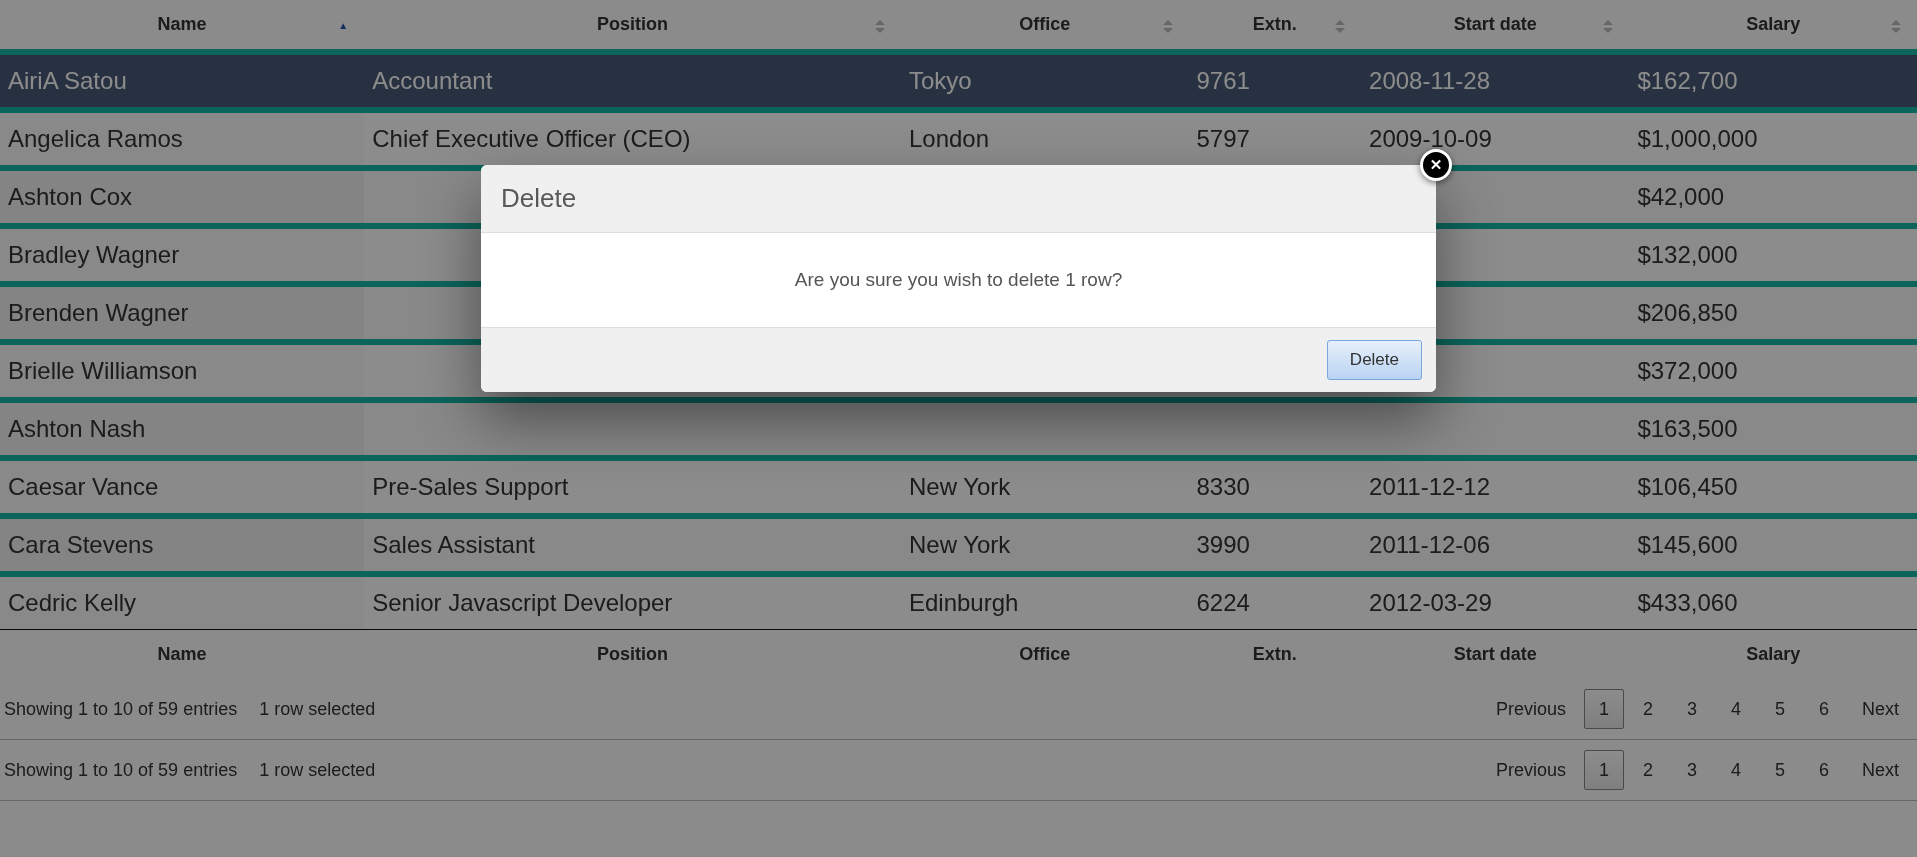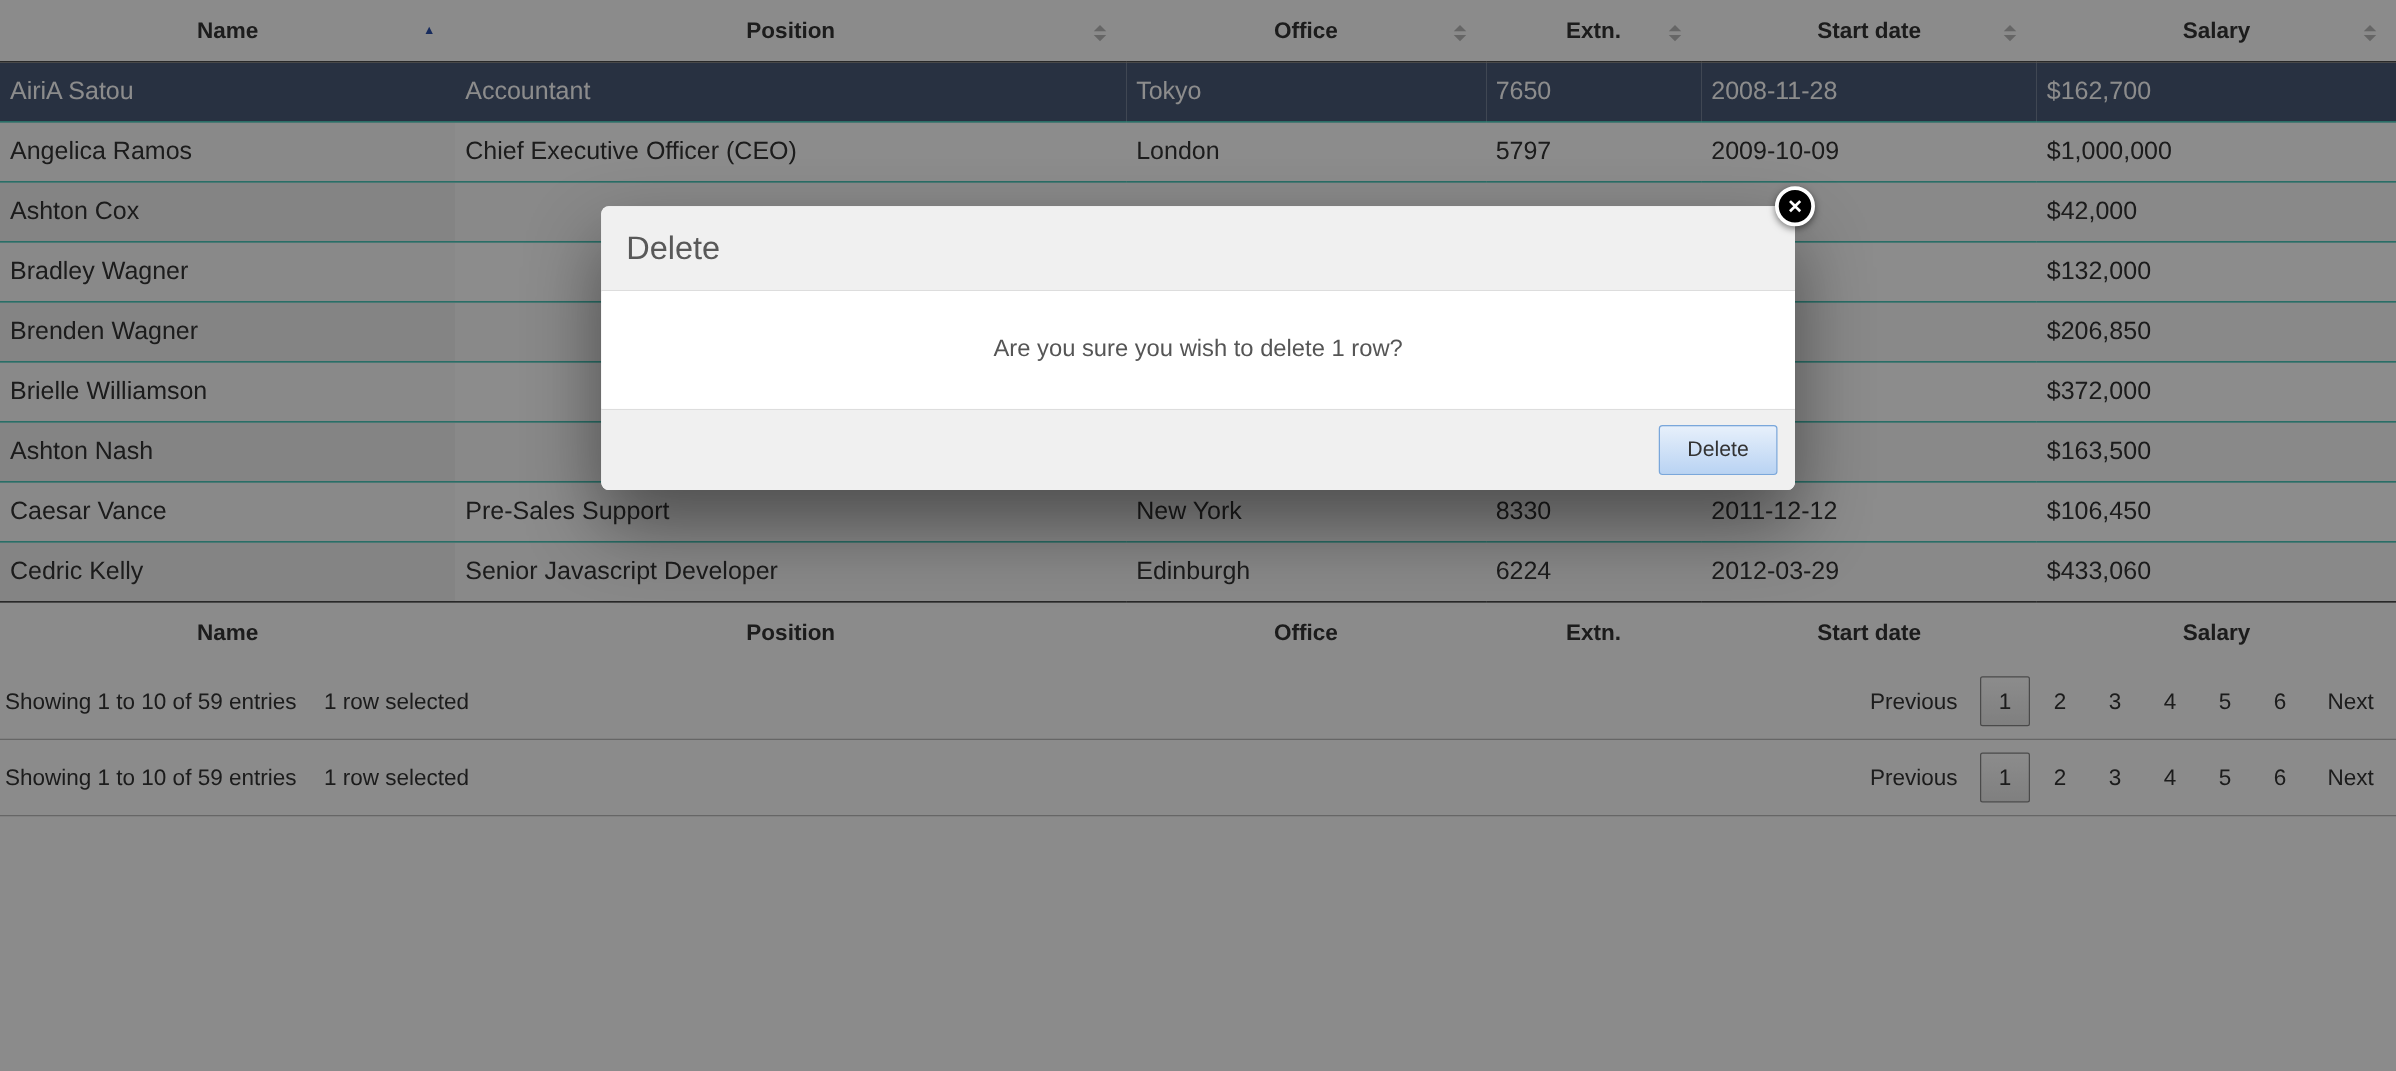--- a/index.html
+++ b/index.html
@@ -32,22 +32,22 @@
   table.data-table tfoot th {
     font-weight: 700;
     font-size: 18px;
     color: #333;
     padding: 14px 8px;
     border-top: 1px solid #111;
     text-align: center;
   }
   table.data-table tbody td {
     padding: 12px 8px;
-    border-top: 1px solid #14b8a6;
-    font-size: 20px;
+    border-top: 6px solid #14b8a6;
+    font-size: 24px;
     color: #333;
     white-space: nowrap;
     overflow: hidden;
     text-overflow: ellipsis;
   }
   table.data-table tbody tr:nth-child(odd)  td { background: #f9f9f9; }
   table.data-table tbody tr:nth-child(even) td { background: #ffffff; }
   table.data-table tbody tr:nth-child(odd)  td:first-child { background: #f1f1f1; }
   table.data-table tbody tr:nth-child(even) td:first-child { background: #fafafa; }
 
@@ -196,21 +196,21 @@
         <th class="sort-both">Extn.</th>
         <th class="sort-both">Start date</th>
         <th class="sort-both">Salary</th>
       </tr>
     </thead>
   <tbody id="tbody">
       <tr class="selected">
         <td>AiriA Satou</td>
         <td>Accountant</td>
         <td>Tokyo</td>
-        <td>7650</td>
+        <td>9761</td>
         <td>2008-11-28</td>
         <td>$162,700</td>
       </tr>
       <tr>
         <td>Angelica Ramos</td>
         <td>Chief Executive Officer (CEO)</td>
         <td>London</td>
         <td>5797</td>
         <td>2009-10-09</td>
         <td>$1,000,000</td>
@@ -255,20 +255,28 @@
         <td></td>
         <td>$163,500</td>
       </tr>
       <tr>
         <td>Caesar Vance</td>
         <td>Pre-Sales Support</td>
         <td>New York</td>
         <td>8330</td>
         <td>2011-12-12</td>
         <td>$106,450</td>
+      </tr>
+      <tr>
+        <td>Cara Stevens</td>
+        <td>Sales Assistant</td>
+        <td>New York</td>
+        <td>3990</td>
+        <td>2011-12-06</td>
+        <td>$145,600</td>
       </tr>
       <tr>
         <td>Cedric Kelly</td>
         <td>Senior Javascript Developer</td>
         <td>Edinburgh</td>
         <td>6224</td>
         <td>2012-03-29</td>
         <td>$433,060</td>
       </tr>
     </tbody>

